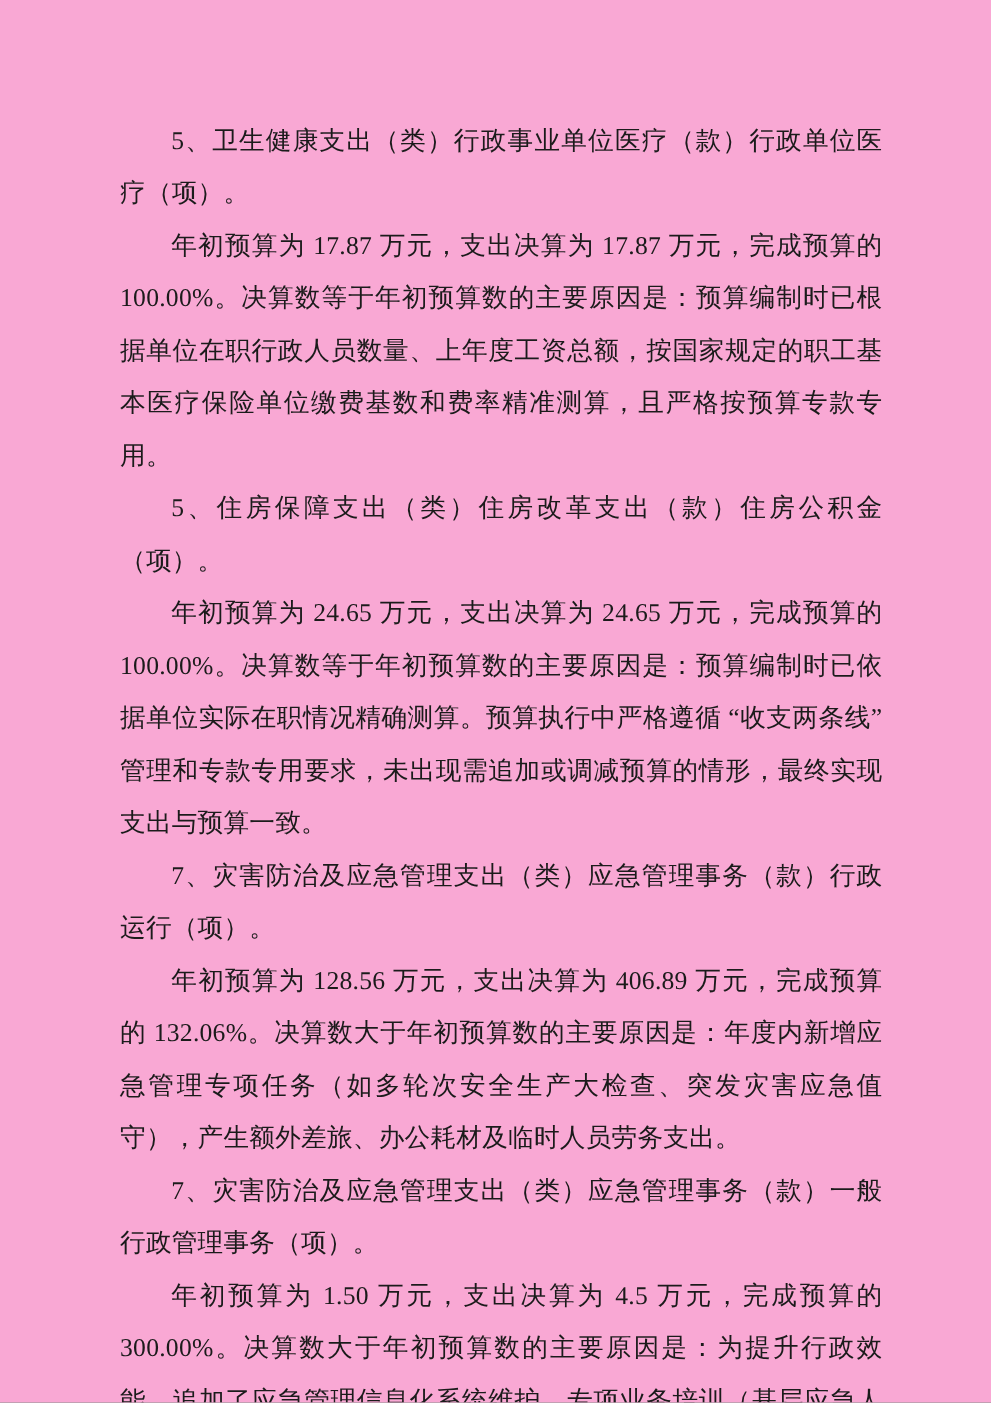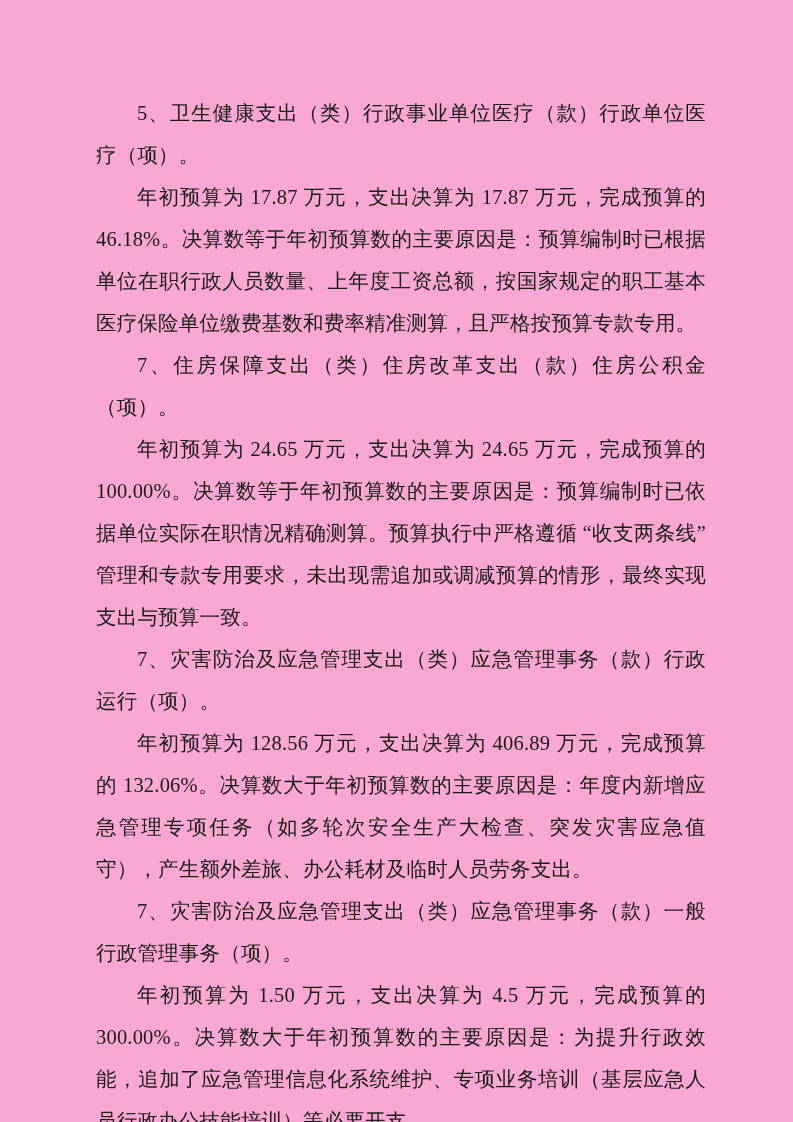--- a/index.html
+++ b/index.html
@@ -38,22 +38,22 @@
   .para.indent {
     text-indent: 41px;
   }
 </style>
 </head>
 <body>
 
 <div class="page">
   <div class="content">
     <p class="para indent">5、卫生健康支出（类）行政事业单位医疗（款）行政单位医疗（项）。</p>
-    <p class="para indent">年初预算为 17.87 万元，支出决算为 17.87 万元，完成预算的 46.18%。决算数等于年初预算数的主要原因是：预算编制时已根据单位在职行政人员数量、上年度工资总额，按国家规定的职工基本医疗保险单位缴费基数和费率精准测算，且严格按预算专款专用。</p>
-    <p class="para indent">7、住房保障支出（类）住房改革支出（款）住房公积金（项）。</p>
+    <p class="para indent">年初预算为 17.87 万元，支出决算为 17.87 万元，完成预算的 100.00%。决算数等于年初预算数的主要原因是：预算编制时已根据单位在职行政人员数量、上年度工资总额，按国家规定的职工基本医疗保险单位缴费基数和费率精准测算，且严格按预算专款专用。</p>
+    <p class="para indent">5、住房保障支出（类）住房改革支出（款）住房公积金（项）。</p>
     <p class="para indent">年初预算为 24.65 万元，支出决算为 24.65 万元，完成预算的 100.00%。决算数等于年初预算数的主要原因是：预算编制时已依据单位实际在职情况精确测算。预算执行中严格遵循 “收支两条线” 管理和专款专用要求，未出现需追加或调减预算的情形，最终实现支出与预算一致。</p>
     <p class="para indent">7、灾害防治及应急管理支出（类）应急管理事务（款）行政运行（项）。</p>
     <p class="para indent">年初预算为 128.56 万元，支出决算为 406.89 万元，完成预算的 132.06%。决算数大于年初预算数的主要原因是：年度内新增应急管理专项任务（如多轮次安全生产大检查、突发灾害应急值守），产生额外差旅、办公耗材及临时人员劳务支出。</p>
     <p class="para indent">7、灾害防治及应急管理支出（类）应急管理事务（款）一般行政管理事务（项）。</p>
     <p class="para indent">年初预算为 1.50 万元，支出决算为 4.5 万元，完成预算的 300.00%。决算数大于年初预算数的主要原因是：为提升行政效能，追加了应急管理信息化系统维护、专项业务培训（基层应急人员行政办公技能培训）等必要开支。</p>
 
   </div>
 </div>
 
 </body></html>

